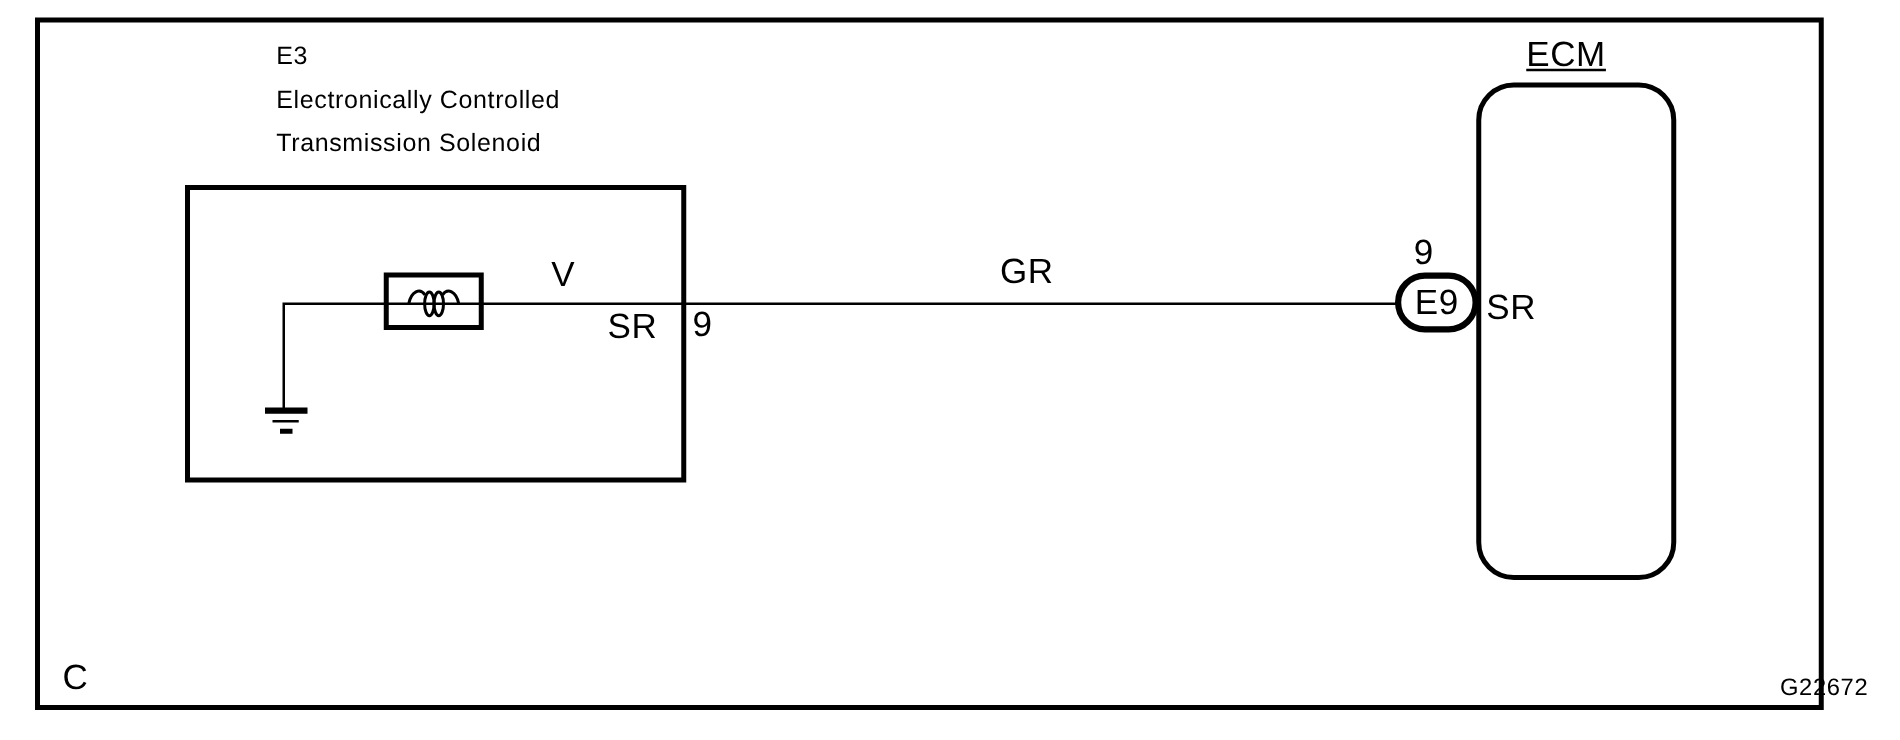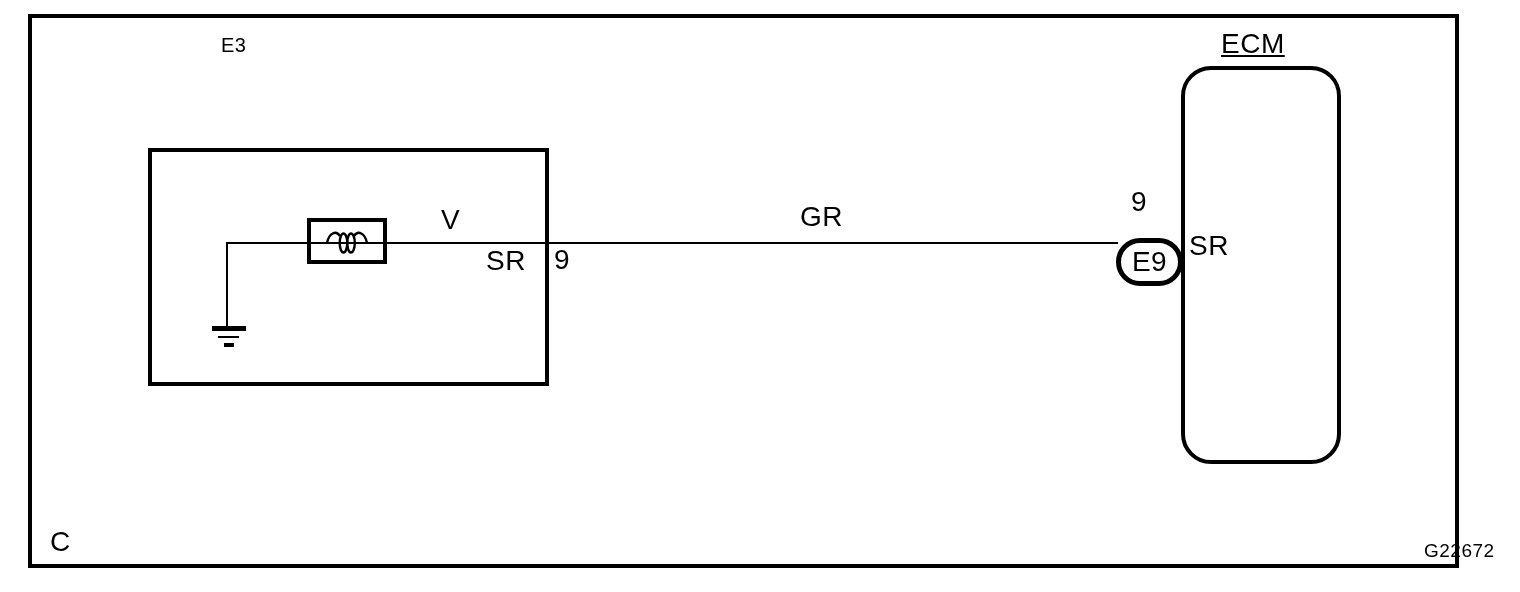--- a/index.html
+++ b/index.html
@@ -74,31 +74,32 @@
     left: 1116px; top: 218px;
     width: 67px; height: 48px;
     border: 5px solid #000;
     border-radius: 24px;
     background: #ffffff;
     display: flex;
     align-items: center;
     justify-content: center;
     font-size: 28px;
     letter-spacing: 0.5px;
-    margin-top: 20px;
   }
   .figure-id { font-size: 19px; letter-spacing: 0.5px; }
 </style>
 </head>
 <body>
 
 <div class="frame"></div>
 
 <div class="solenoid-title">
   <div>E3</div>
+  <div>Electronically Controlled</div>
+  <div>Transmission Solenoid</div>
 </div>
 
 <div class="solenoid-box"></div>
 
 <div class="wire-main"></div>
 <div class="wire-ground"></div>
 
 <div class="ground-icon">
   <div class="g1"></div>
   <div class="g2"></div>

